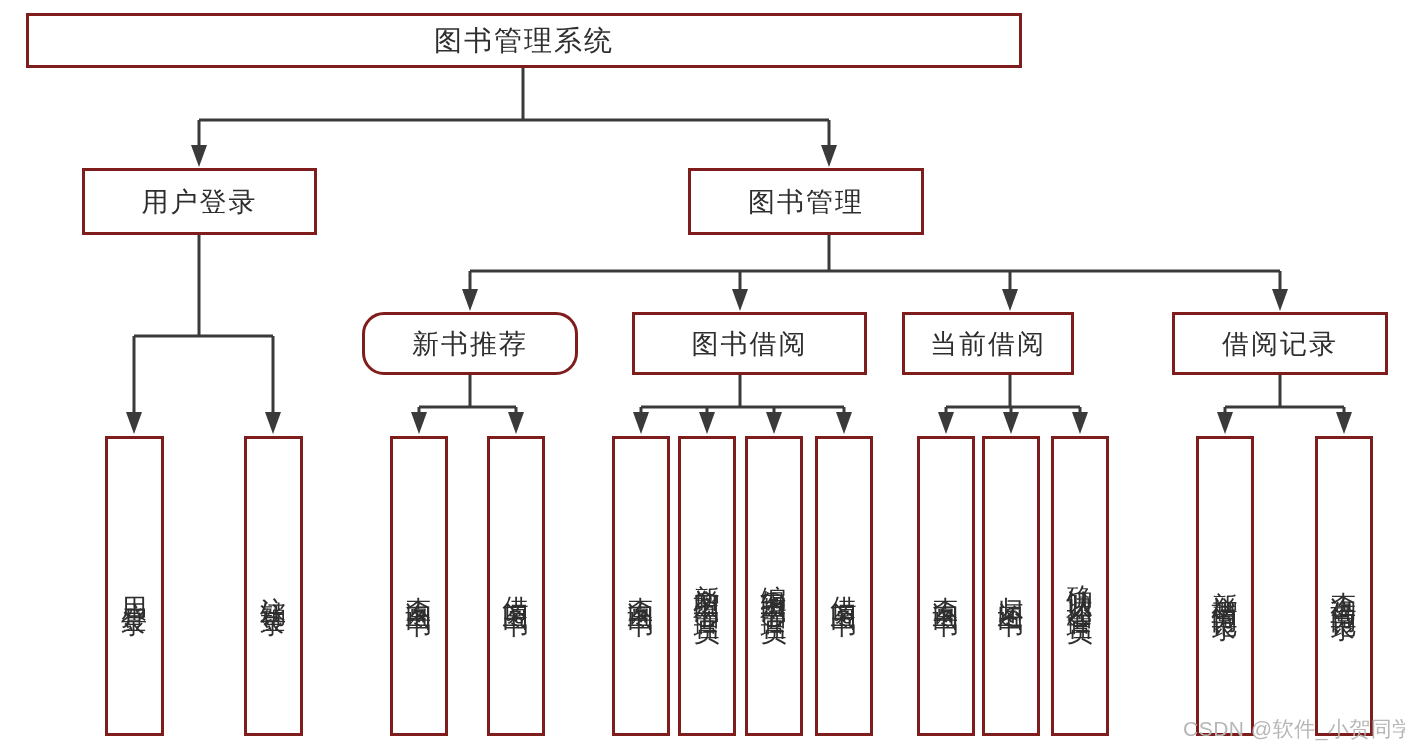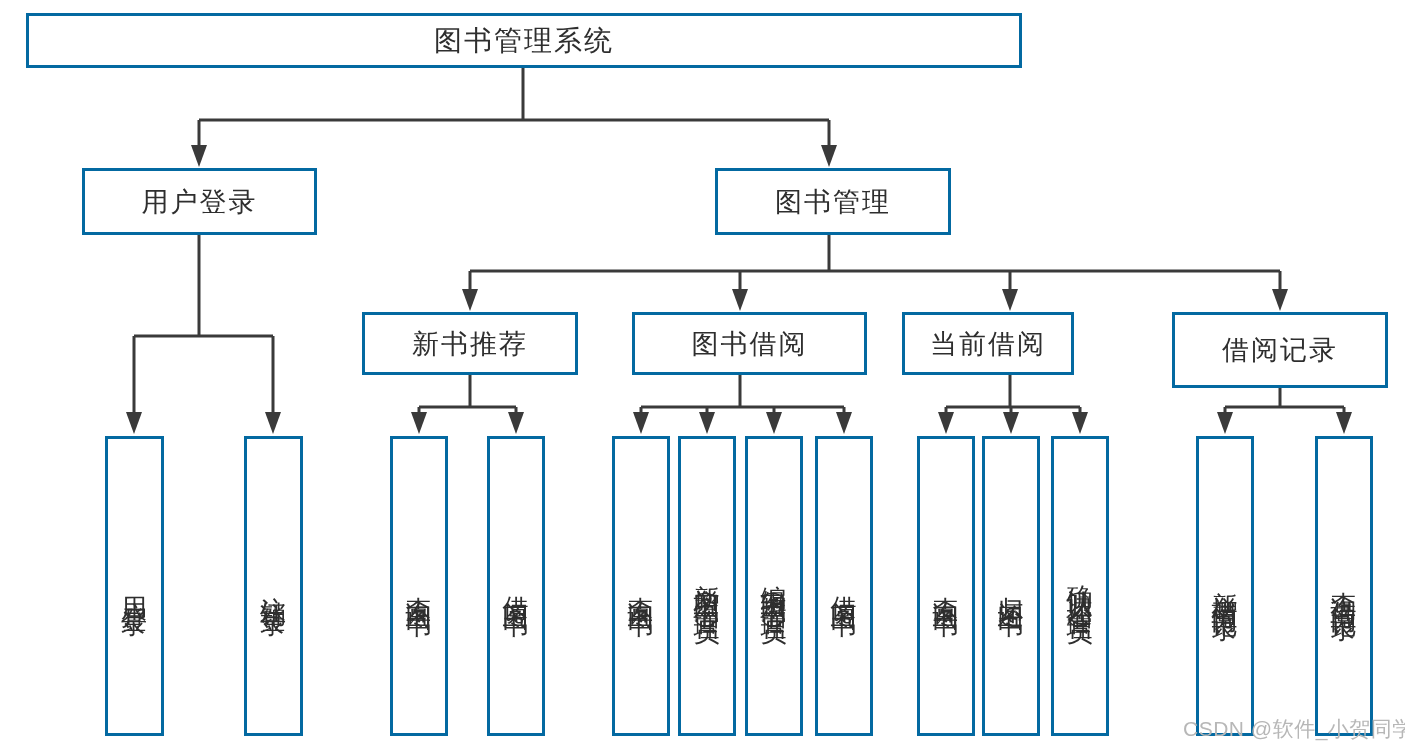--- a/index.html
+++ b/index.html
@@ -7,21 +7,21 @@
     position:relative;
     width:1405px;height:747px;
     background:#ffffff;
     font-family:"Liberation Sans", sans-serif;
     overflow:hidden;
   }
   .connectors{position:absolute;left:0;top:0;z-index:1;}
   .box{
     position:absolute;
     box-sizing:border-box;
-    border:3px solid #0369a1;
+    border:3px solid #7f1d1d;
     background:#ffffff;
     display:flex;align-items:center;justify-content:center;
     z-index:2;
   }
   .hbox span{
     font-size:27px;
     color:#2e2e2e;
     letter-spacing:2px;
     white-space:nowrap;
   }
@@ -81,34 +81,34 @@
     </g>
   </svg>
 
   <div class="box hbox root" style="left:26px;top:13px;width:996px;height:55px;">
     <span>图书管理系统</span>
   </div>
 
   <div class="box hbox" style="left:82px;top:168px;width:235px;height:67px;">
     <span>用户登录</span>
   </div>
-  <div class="box hbox" style="left:715px;top:168px;width:236px;height:67px;">
+  <div class="box hbox" style="left:688px;top:168px;width:236px;height:67px;">
     <span>图书管理</span>
   </div>
 
-  <div class="box hbox" style="left:362px;top:312px;width:216px;height:63px;">
+  <div class="box hbox" style="left:362px;top:312px;width:216px;height:63px;border-radius:22px;">
     <span>新书推荐</span>
   </div>
   <div class="box hbox" style="left:632px;top:312px;width:235px;height:63px;">
     <span>图书借阅</span>
   </div>
   <div class="box hbox" style="left:902px;top:312px;width:172px;height:63px;">
     <span>当前借阅</span>
   </div>
-  <div class="box hbox" style="left:1172px;top:312px;width:216px;height:76px;">
+  <div class="box hbox" style="left:1172px;top:312px;width:216px;height:63px;">
     <span>借阅记录</span>
   </div>
 
   <div class="box vbox" style="left:105px;top:436px;width:59px;height:300px;">
     <span>用户登录</span>
   </div>
   <div class="box vbox" style="left:244px;top:436px;width:59px;height:300px;">
     <span>注销登录</span>
   </div>
 

